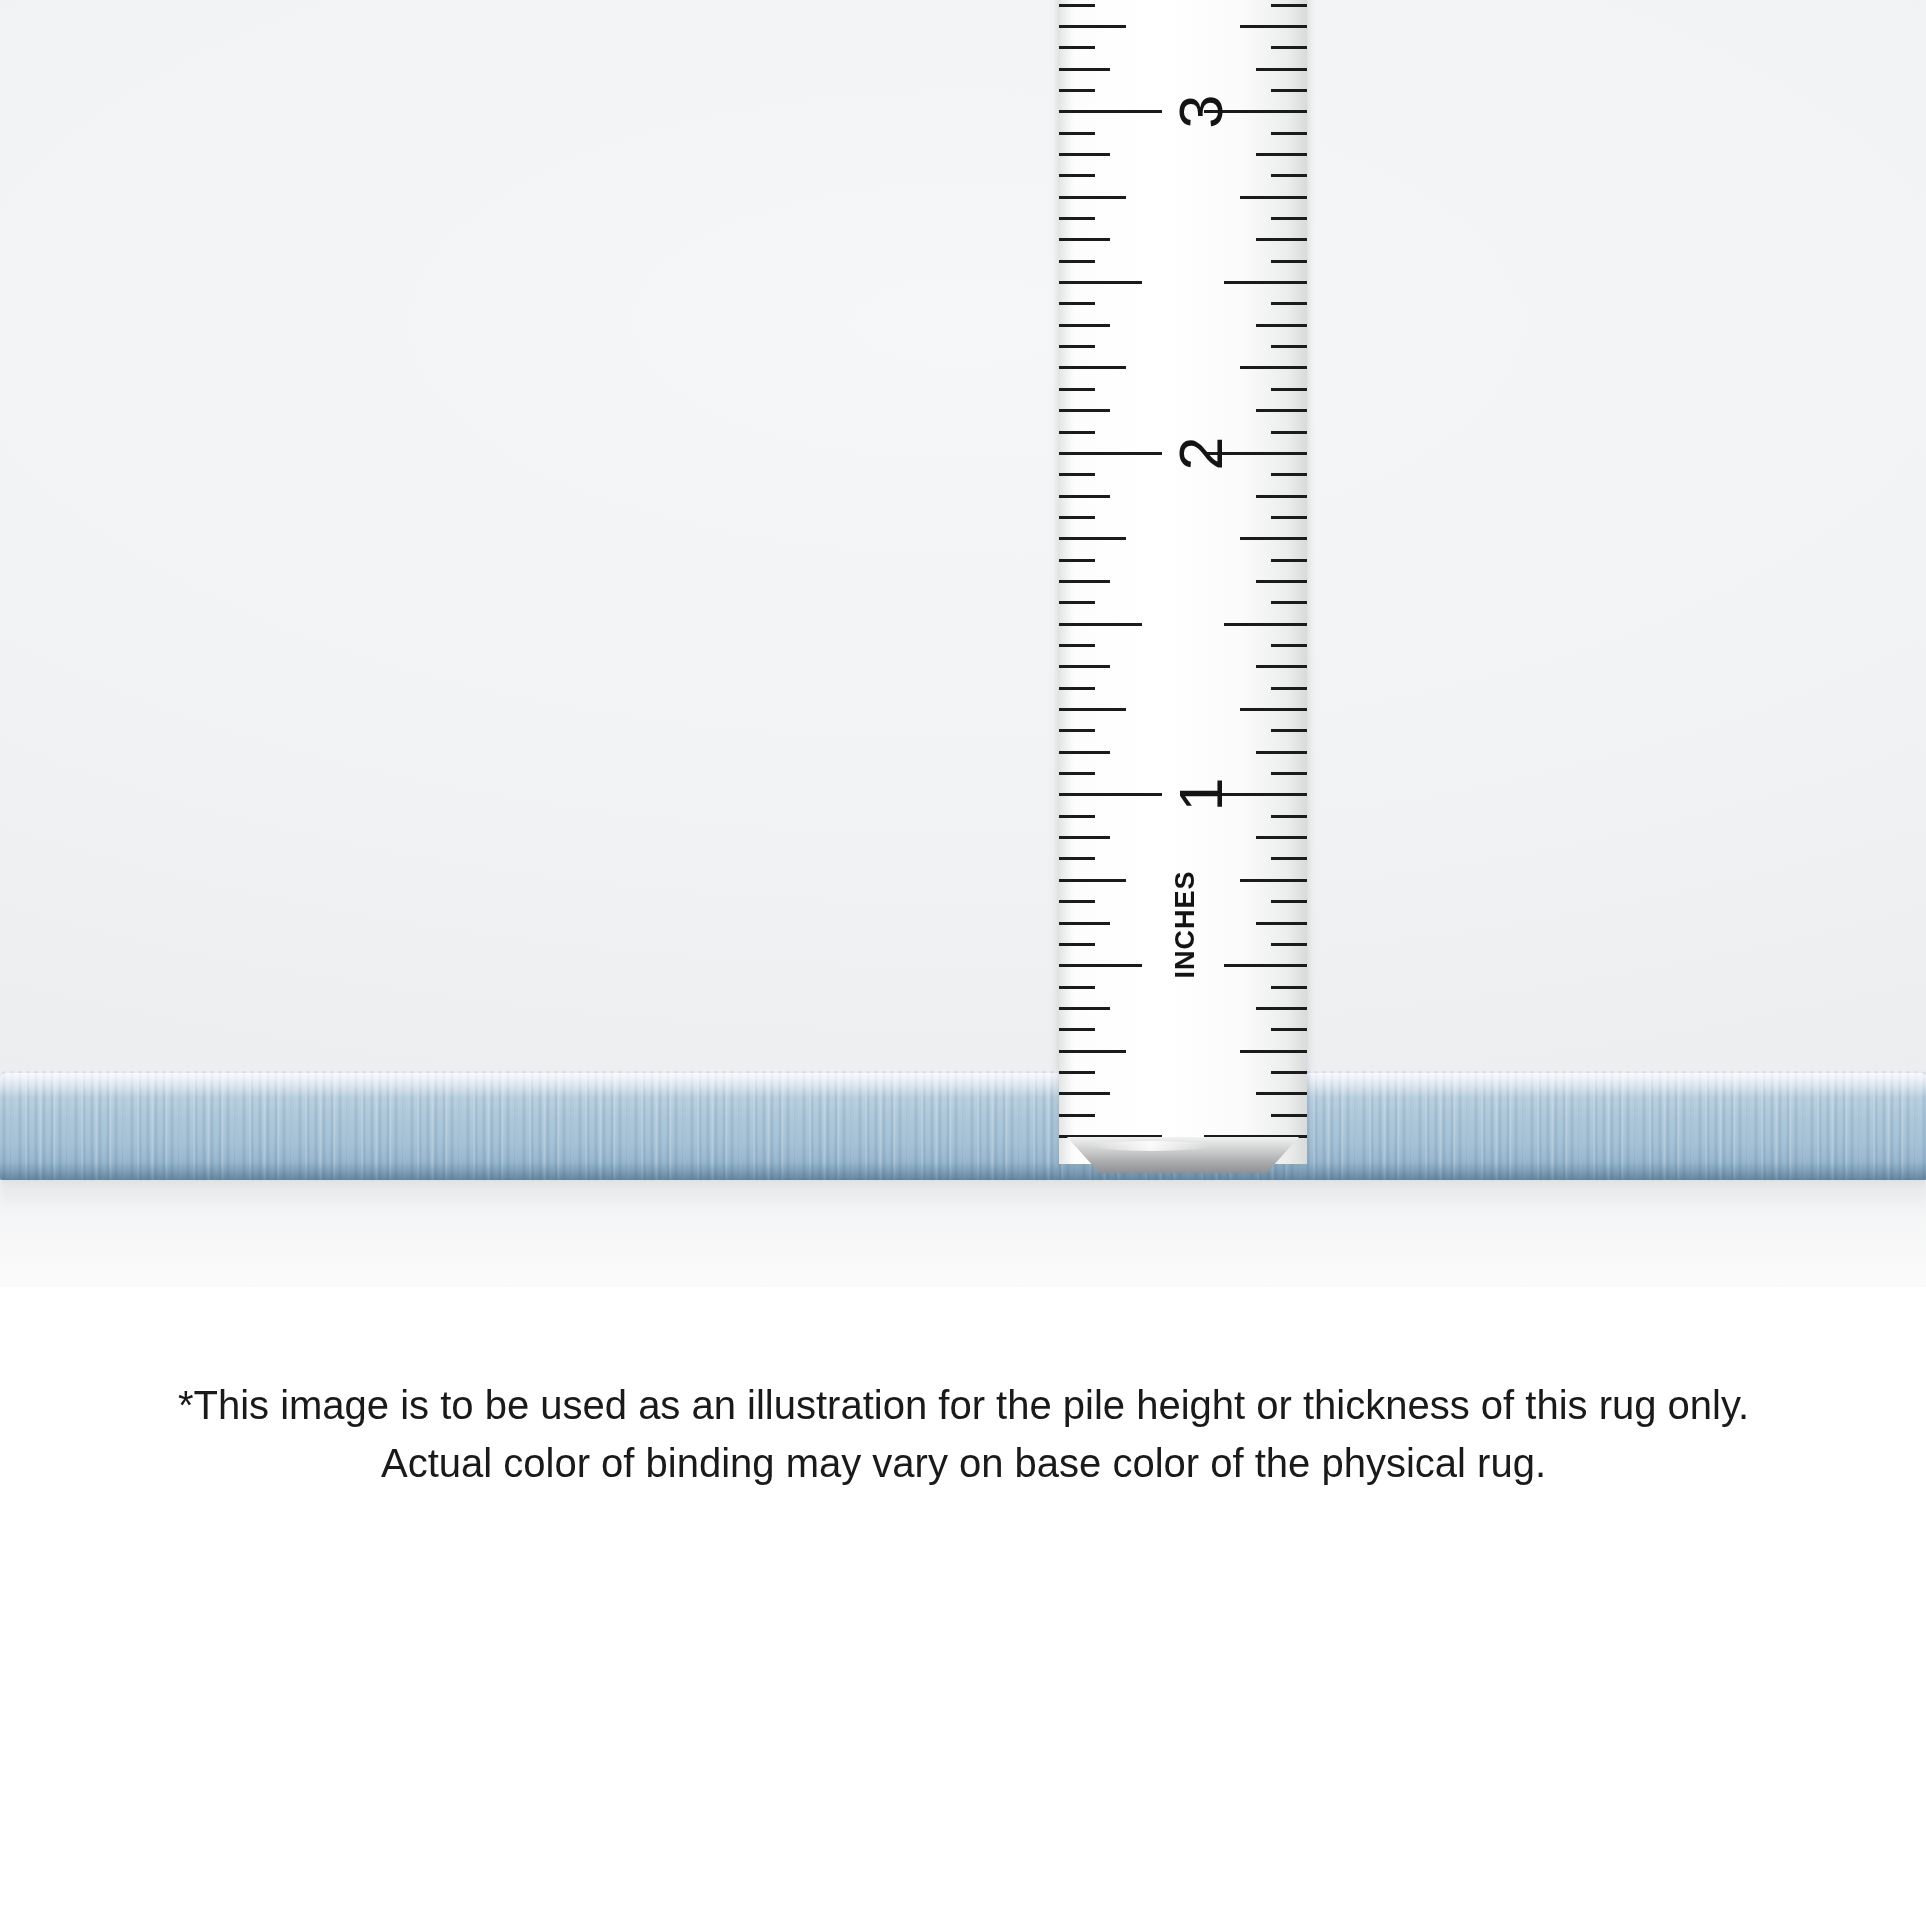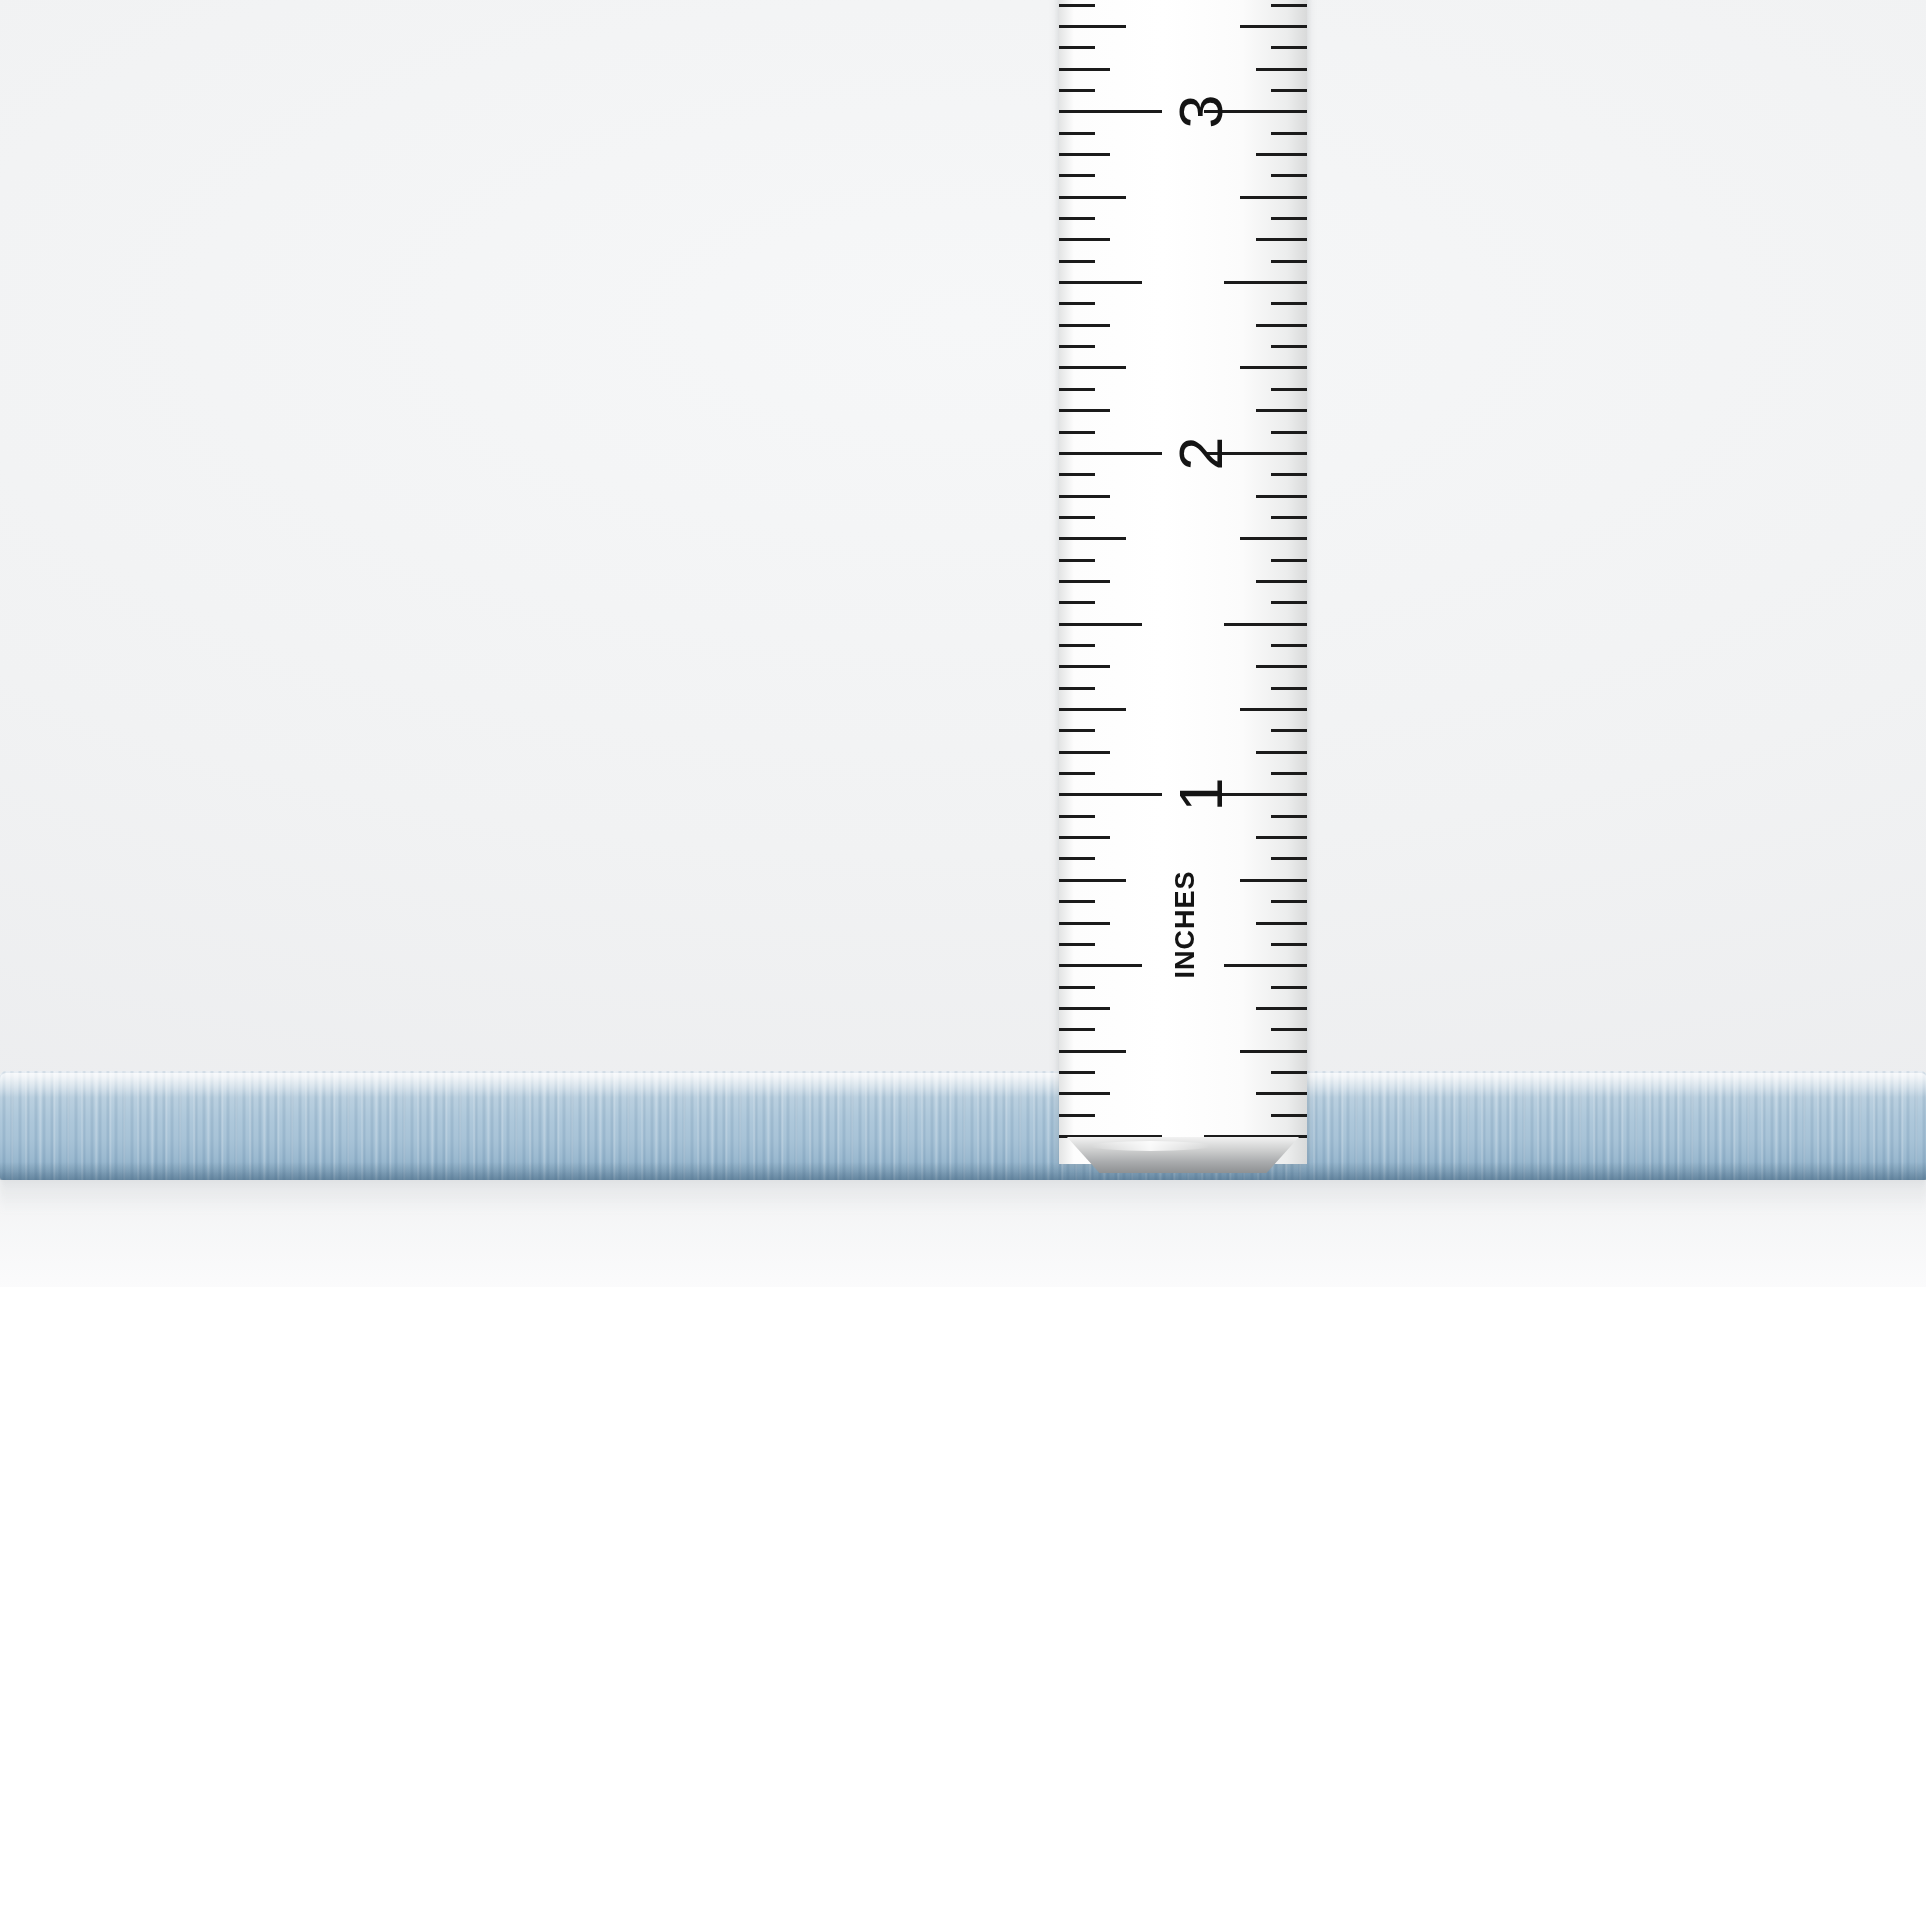--- a/index.html
+++ b/index.html
@@ -373,15 +373,19 @@
             <div class="ruler-num" style="top: 420px; left: 103px; width: 79px; height: 79px; line-height: 79px; text-align: center;">2</div>
             <div class="ruler-num" style="top: 78px; left: 103px; width: 79px; height: 79px; line-height: 79px; text-align: center;">3</div>
             <div class="ruler-inches-label" style="top: 915px; left: 57px; width: 139px; text-align: center;">INCHES</div>
           </div>
       </div>
     </div>
     <div class="ruler-tip"></div>
     <div class="ruler-tip-shine"></div>
   </div>
 
+  <div class="caption">
+    <span class="line">*This image is to be used as an illustration for the pile height or thickness of this rug only.</span>
+    <span class="line">Actual color of binding may vary on base color of the physical rug.</span>
+  </div>
 
 </div>
 
 
 </body></html>

